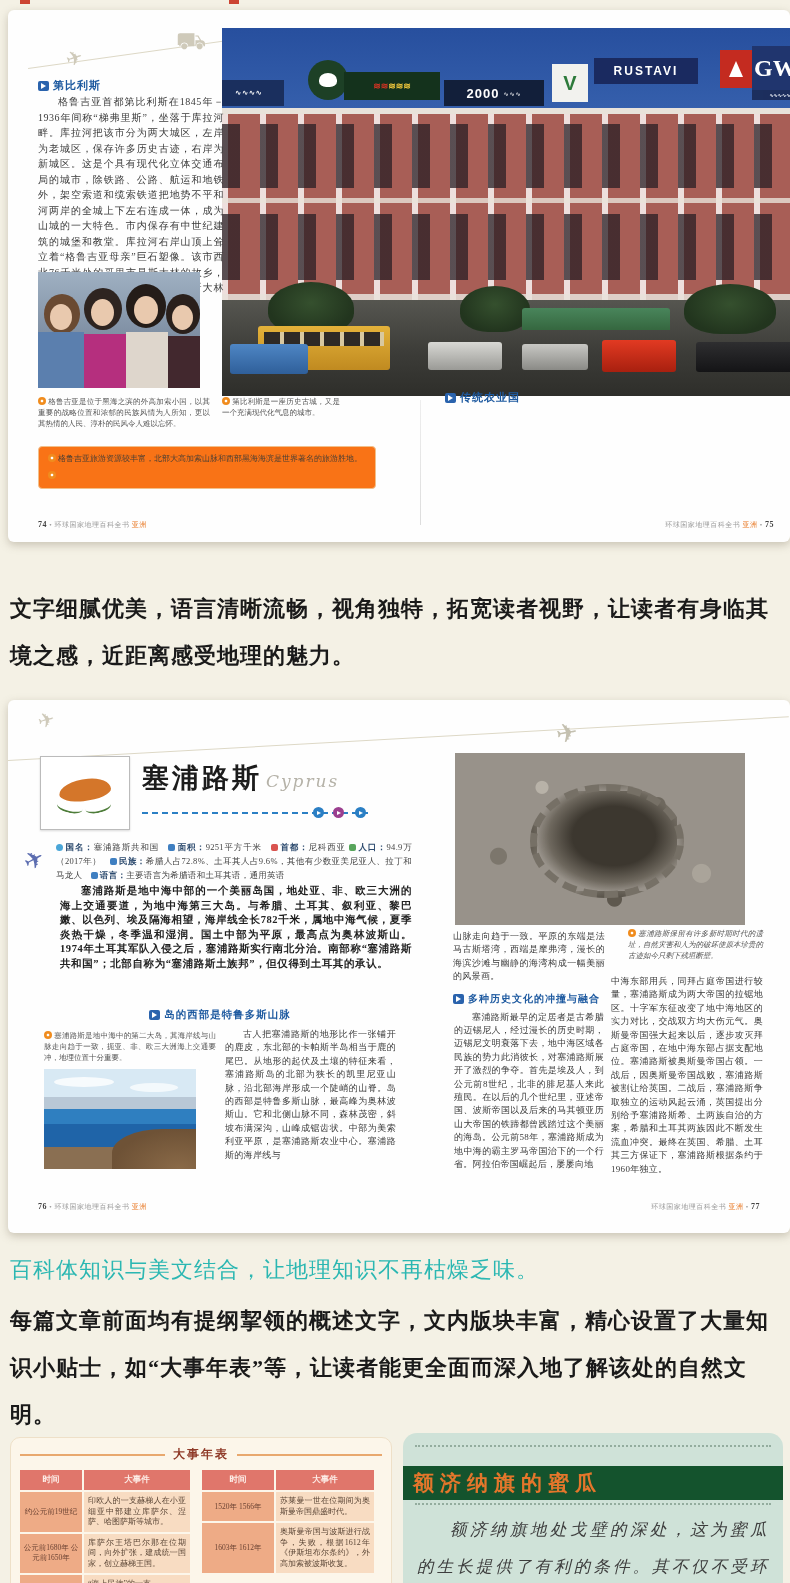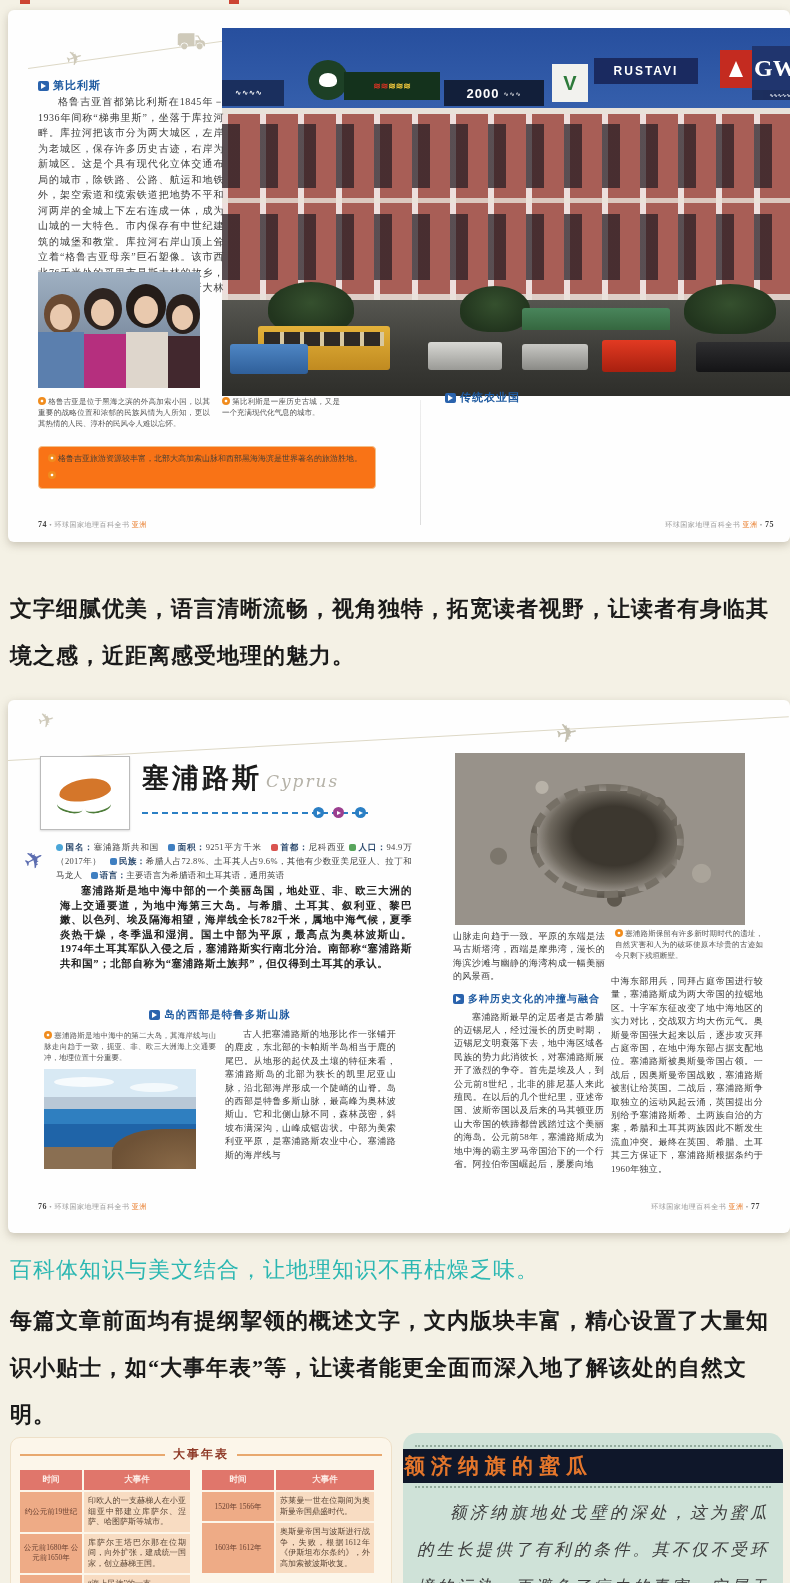--- a/index.html
+++ b/index.html
@@ -89,21 +89,21 @@
   .tl-title{color:#8f3a28;font-weight:bold;font-size:12px;letter-spacing:2px;font-family:"Liberation Sans",sans-serif;}
   .tl-wrap{display:flex;gap:12px;}
   .tl{display:grid;gap:2px;align-content:start;}
   .tl-h{background:#e0766b;color:#fdeee8;font-size:8.5px;font-weight:bold;text-align:center;padding:4px 0;font-family:"Liberation Sans",sans-serif;}
   .tl-time{background:#eeab86;color:#6d4434;font-size:7.5px;line-height:10px;display:flex;align-items:center;justify-content:center;text-align:center;padding:4px 2px;}
   .tl-ev{background:#f8dcc2;color:#5c4737;font-size:8px;line-height:10.5px;text-align:justify;padding:4px 4px;}
 
   
   .card{background:#cfe2d8;border-radius:14px 14px 0 0;padding:10px 12px 0 12px;}
   .card-dot{height:0;border-top:2px dotted #93ac9e;margin:2px 0;}
-  .card-band{background:#0f172a;padding:3px 1px;margin:2px -12px 3px -12px;}
+  .card-band{background:#14532d;padding:3px 10px;margin:19px -12px 3px -12px;}
   .card-title{color:#e4762b;font-weight:bold;font-size:21px;letter-spacing:6px;font-family:"DejaVu Serif",serif;}
   .card-body{font-family:"DejaVu Serif",serif;font-style:italic;color:#3d3d3d;font-size:16.5px;line-height:37px;letter-spacing:2.5px;text-align:justify;text-indent:2em;}
 
   .redmark{position:absolute;top:0;width:10px;height:4px;background:#cc4433;}
 </style>
 </head>
 <body>
 
 <div id="canvas">
 
@@ -277,21 +277,21 @@
 
     <div class="abs" style="left:445px;top:230px;width:152px;">
       <p class="body9" style="margin:0 0 8px 0;">山脉走向趋于一致。平原的东端是法马古斯塔湾，西端是摩弗湾，漫长的海滨沙滩与幽静的海湾构成一幅美丽的风景画。</p>
       <div class="h-blue" style="font-size:10px;margin:6px 0 5px 0;">
         <span class="h-icon"></span>
         <span>多种历史文化的冲撞与融合</span>
       </div>
       <p class="body9 indent" style="margin:1px;">塞浦路斯最早的定居者是古希腊的迈锡尼人，经过漫长的历史时期，迈锡尼文明衰落下去，地中海区域各民族的势力此消彼长，对塞浦路斯展开了激烈的争夺。首先是埃及人，到公元前8世纪，北非的腓尼基人来此殖民。在以后的几个世纪里，亚述帝国、波斯帝国以及后来的马其顿亚历山大帝国的铁蹄都曾践踏过这个美丽的海岛。公元前58年，塞浦路斯成为地中海的霸主罗马帝国治下的一个行省。阿拉伯帝国崛起后，屡屡向地</p>
     </div>
     <div class="abs" style="left:603px;top:228px;width:152px;">
-      <p class="cap" style="margin:0 0 14px 4px;"><span class="ob"></span><span>塞浦路斯保留有许多新时期时代的遗址，自然灾害和人为的破坏使原本珍贵的古迹如今只剩下残垣断壁。</span></p>
+      <p class="cap" style="margin:0 0 14px 17px;font-style:italic;"><span class="ob"></span><span>塞浦路斯保留有许多新时期时代的遗址，自然灾害和人为的破坏使原本珍贵的古迹如今只剩下残垣断壁。</span></p>
       <p class="body9" style="margin:0;">中海东部用兵，同拜占庭帝国进行较量，塞浦路斯成为两大帝国的拉锯地区。十字军东征改变了地中海地区的实力对比，交战双方均大伤元气。奥斯曼帝国强大起来以后，逐步攻灭拜占庭帝国，在地中海东部占据支配地位。塞浦路斯被奥斯曼帝国占领。一战后，因奥斯曼帝国战败，塞浦路斯被割让给英国。二战后，塞浦路斯争取独立的运动风起云涌，英国提出分别给予塞浦路斯希、土两族自治的方案，希腊和土耳其两族因此不断发生流血冲突。最终在英国、希腊、土耳其三方保证下，塞浦路斯根据条约于1960年独立。</p>
     </div>
 
     <div class="abs footer" style="left:30px;top:502px;">
       <b>76</b>
       <span>•</span>
       <span>环球国家地理百科全书</span>
       <span class="region">亚洲</span>
     </div>
     <div class="abs footer" style="right:30px;top:502px;">

